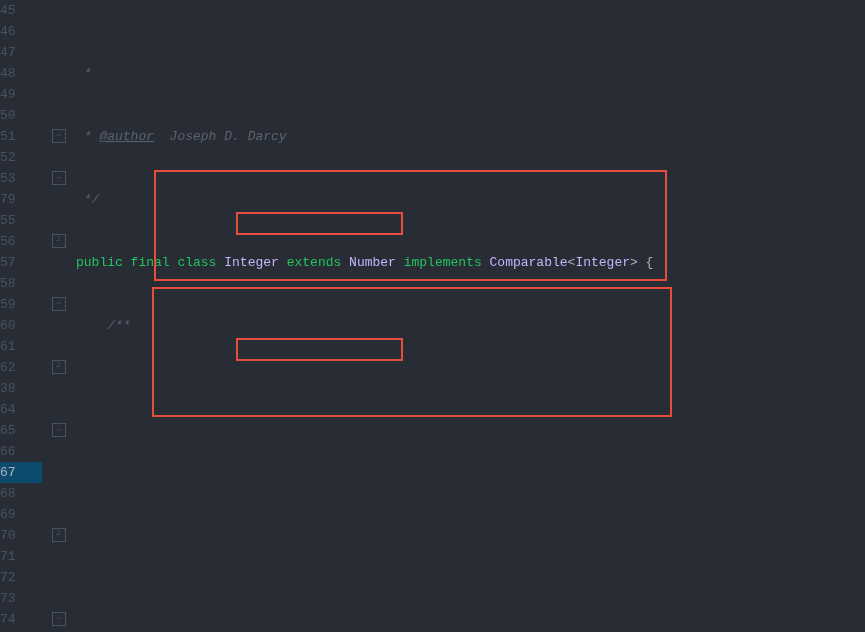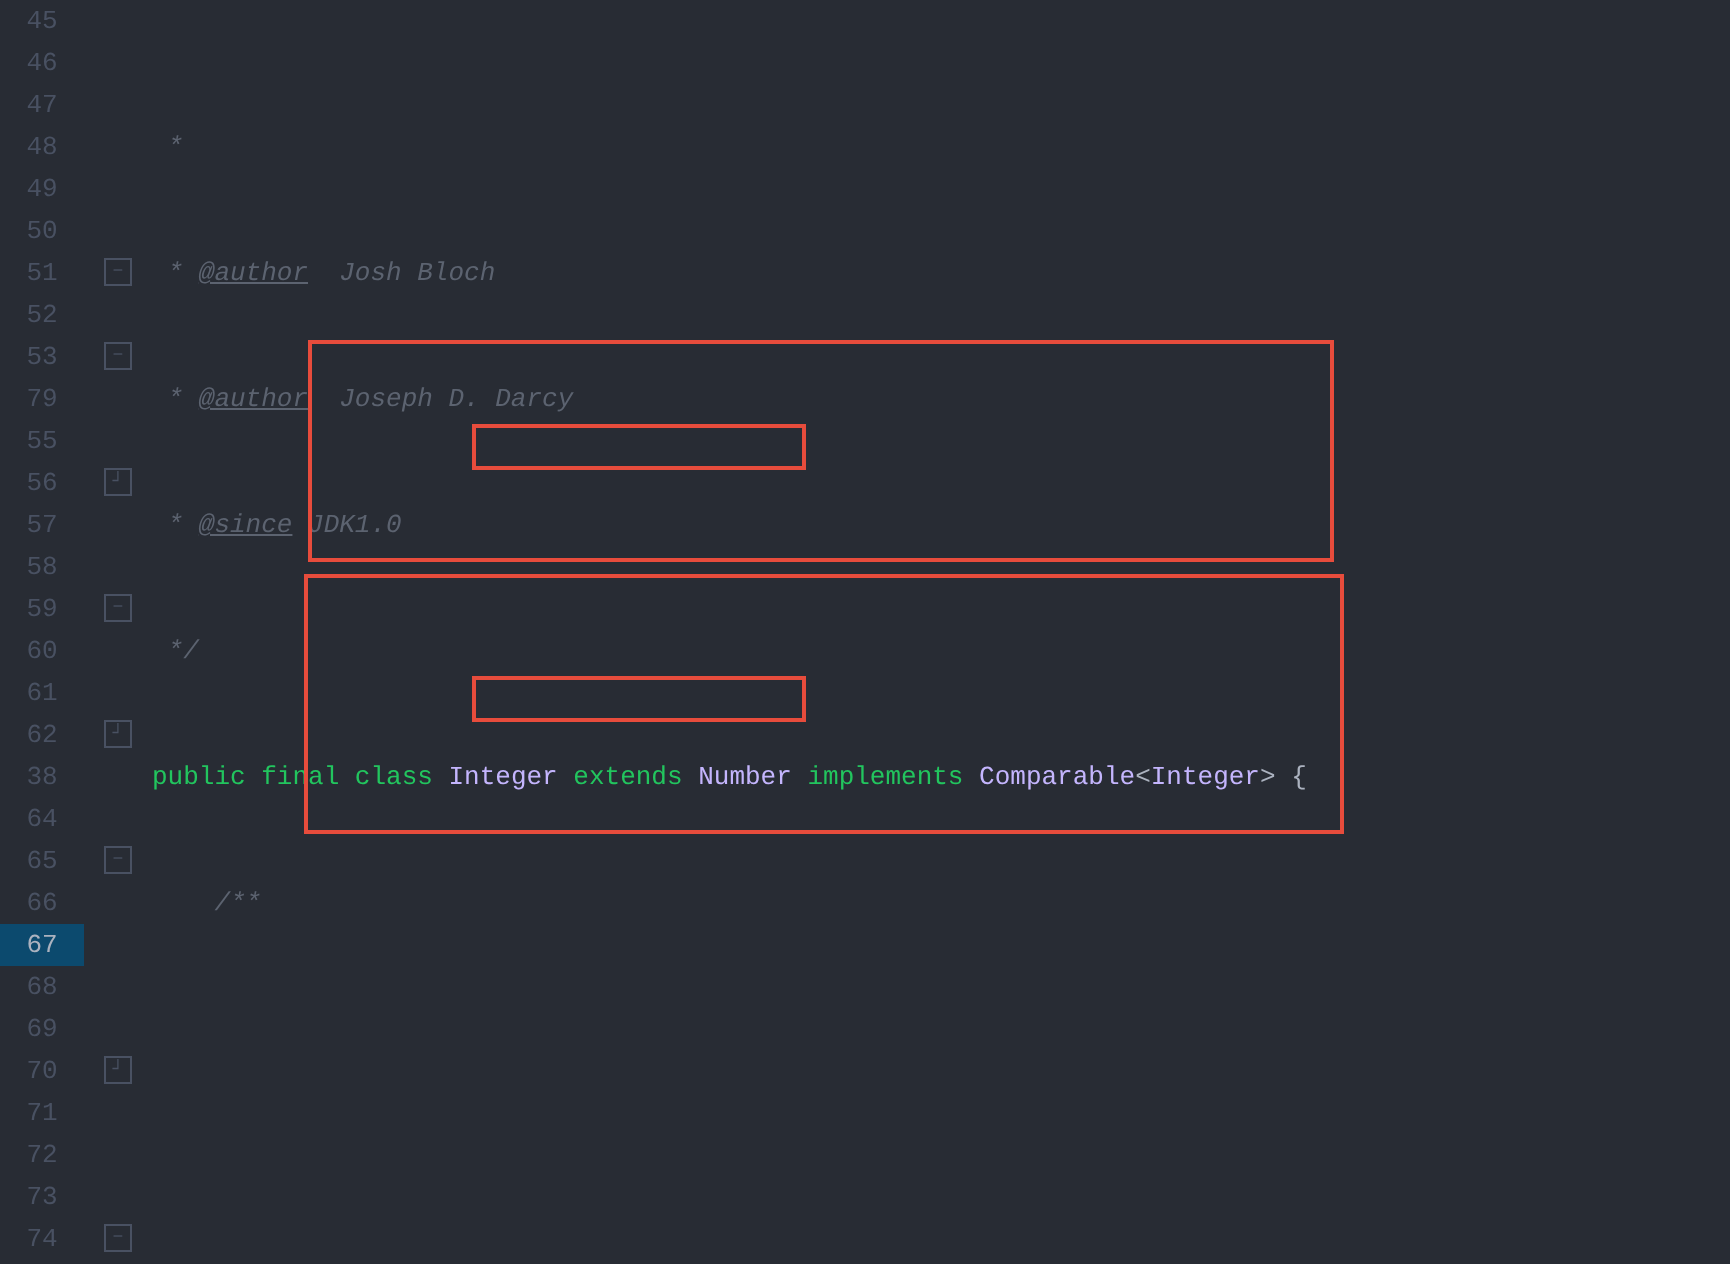--- a/index.html
+++ b/index.html
@@ -1,17 +1,17 @@
 <!DOCTYPE html>
 <html><head>
 <meta charset="utf-8">
 <style>
 html,body{margin:0;padding:0;background:#282c34;color:#abb2bf;font-family:Menlo,Consolas,"Courier New",monospace;font-size:13px;line-height:21px;width:865px;height:632px;overflow:hidden}
 .editor{display:flex;height:100%}
-.gutter{width:50px;flex-shrink:0;text-align:center;padding-right:8px;box-sizing:border-box;color:#495162;user-select:none;background:#282c34}
+.gutter{width:50px;flex-shrink:0;text-align:left;padding-right:8px;box-sizing:border-box;color:#495162;user-select:none;background:#282c34}
 .gutter .ln{height:21px}
 .gutter .ln.cur{background:#0c4a6e;color:#abb2bf}
 .fold{width:20px;flex-shrink:0;position:relative;color:#495162}
 .fold .fi{position:absolute;width:14px;height:14px;border:1px solid #495162;left:2px;font-size:9px;text-align:center;line-height:12px;box-sizing:border-box;background:#282c34}
 .code{flex:1;position:relative;white-space:pre}
 .cl{height:21px;padding-left:6px}
 .c{color:#5c6370;font-style:italic}
 .k{color:#22c55e}
 .t{color:#c4b5fd}
 .cu{color:#5c6370;font-style:italic;text-decoration:underline}
@@ -60,23 +60,21 @@
       <div class="fi" style="top: 234px;">┘</div>
       <div class="fi" style="top: 297px;">−</div>
       <div class="fi" style="top: 360px;">┘</div>
       <div class="fi" style="top: 423px;">−</div>
       <div class="fi" style="top: 528px;">┘</div>
       <div class="fi" style="top: 612px;">−</div>
     </div>
   <div class="code" id="code">
 
     <div class="cl"><span class="c"> *</span></div>
-    <div class="cl"><span class="c"> * </span><span class="cu">@author</span><span class="c">  Josh Bloch</span></div>
     <div class="cl"><span class="c"> * </span><span class="cu">@author</span><span class="c">  Joseph D. Darcy</span></div>
-    <div class="cl"><span class="c"> * </span><span class="cu">@since</span><span class="c"> JDK1.0</span></div>
     <div class="cl"><span class="c"> */</span></div>
     <div class="cl"><span class="k">public final class</span><span class="p"> </span><span class="t">Integer</span><span class="p"> </span><span class="k">extends</span><span class="p"> </span><span class="t">Number</span><span class="p"> </span><span class="k">implements</span><span class="p"> </span><span class="t">Comparable</span><span class="p">&lt;</span><span class="t">Integer</span><span class="p">&gt;</span><span class="p"> {</span></div>
     <div class="cl"><span class="c">    /**</span></div>
     <div class="cl"></div>
     
     
     
     
     
     

